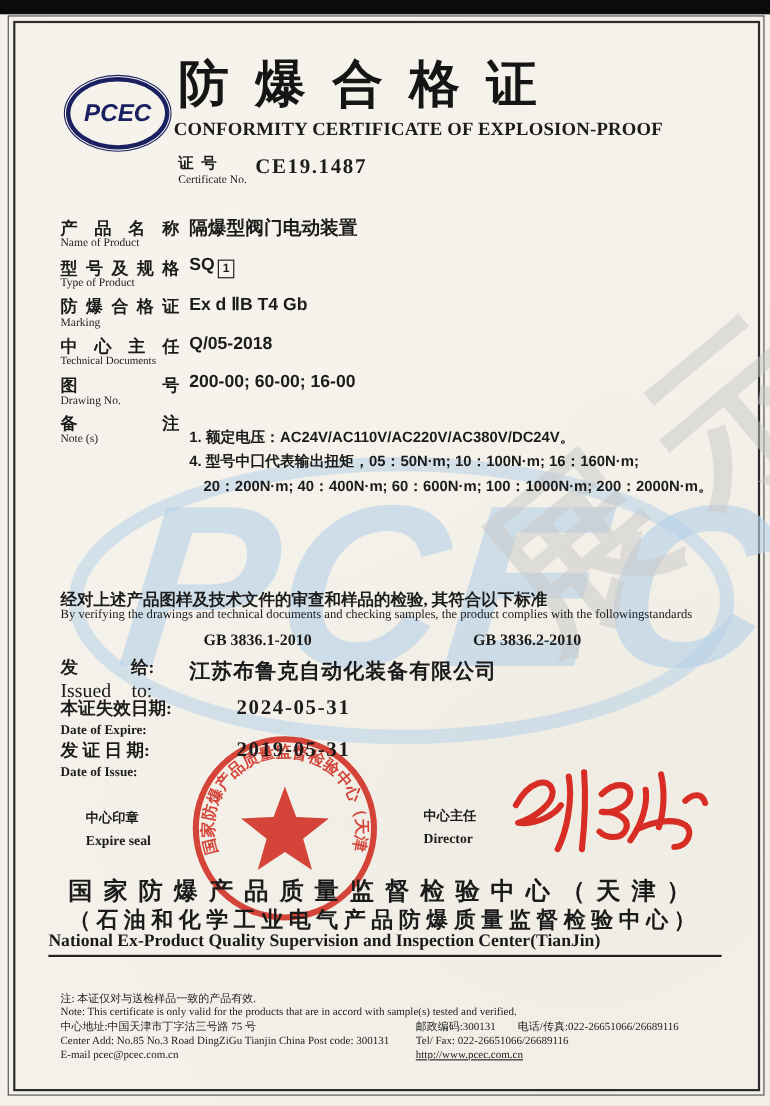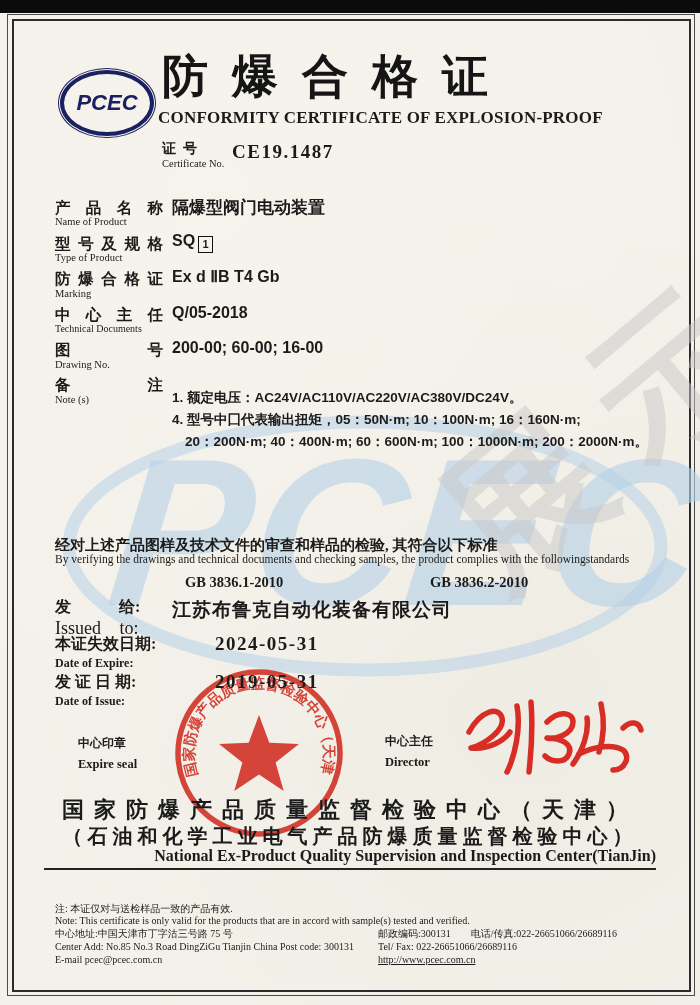--- a/index.html
+++ b/index.html
@@ -47,21 +47,21 @@
 
   .d-lab{left:55px;font-size:16px;font-weight:bold;white-space:pre;}
   .d-en{left:55px;font-size:12px;font-weight:bold;}
   .d-val{left:215px;font-size:19px;letter-spacing:1.5px;font-weight:bold;}
 
   .sec-lab{font-size:12px;font-weight:bold;font-family:"Liberation Sans","DejaVu Sans",sans-serif;}
   .sec-en{font-size:12.5px;font-weight:bold;}
 
   .org1{left:0;top:795px;width:700px;text-align:center;font-size:22px;font-weight:bold;letter-spacing:10px;white-space:nowrap;}
   .org2{left:0;top:823px;width:700px;text-align:center;font-size:20px;font-weight:bold;letter-spacing:5px;white-space:nowrap;}
-  .org3{left:44px;top:847px;width:612px;text-align:right;font-size:16px;font-weight:bold;border-bottom:2px solid #222;padding-bottom:3px;white-space:nowrap;}
+  .org3{left:44px;top:847px;width:612px;text-align:left;font-size:16px;font-weight:bold;border-bottom:2px solid #222;padding-bottom:3px;white-space:nowrap;}
 
   .ft{font-size:10px;line-height:12px;white-space:nowrap;}
   .ft-underline{text-decoration:underline;}
 
   
   .wm-blue-ellipse{left:58px;top:412px;opacity:.55;}
   .wm-blue-text{left:112px;top:428px;font-size:210px;line-height:210px;font-weight:bold;font-style:italic;
       font-family:"Liberation Sans","DejaVu Sans",sans-serif;color:#b7d2e8;opacity:.62;letter-spacing:2px;transform:skewX(-6deg);}
   .wm-gray{left:398px;top:470px;font-size:158px;font-weight:bold;color:#c9c9c9;opacity:.5;letter-spacing:34px;
       transform:rotate(-40deg);transform-origin:0 0;white-space:nowrap;font-family:"Liberation Sans","DejaVu Sans",sans-serif;}

